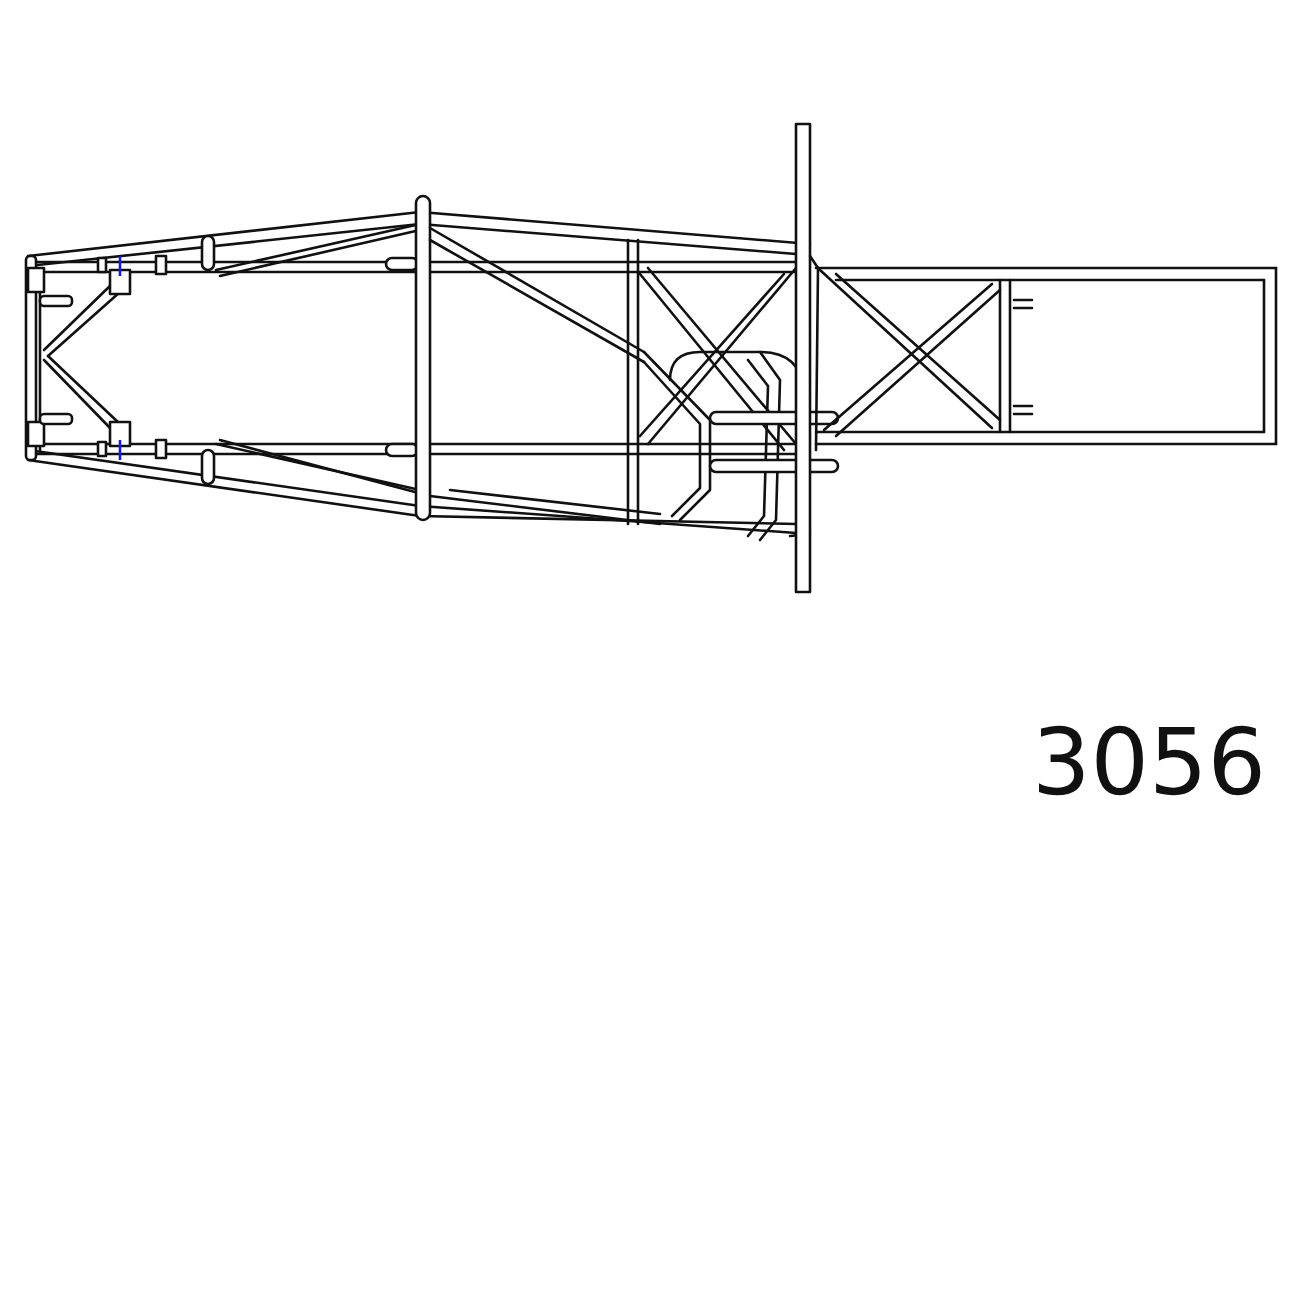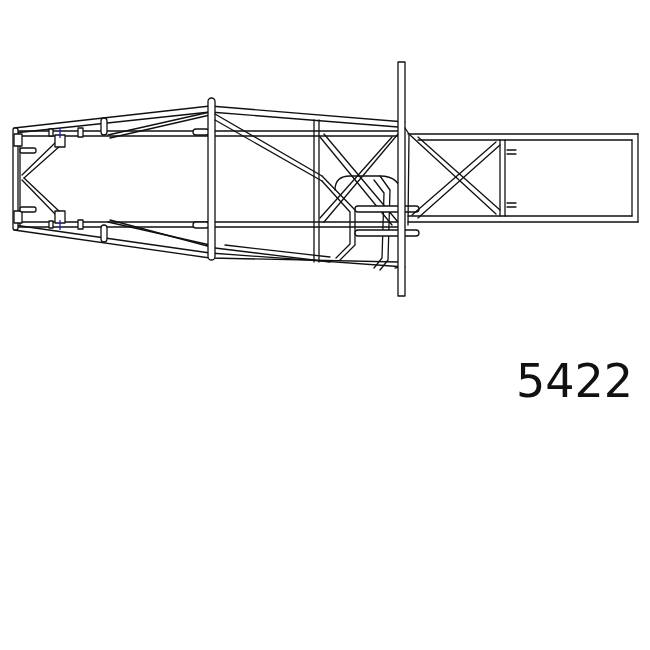--- a/index.html
+++ b/index.html
@@ -203,16 +203,16 @@
       <path class="blue" d="M502 541 L514 541 Q516 543 514 545 L502 545">
       <circle class="blue" cx="484" cy="516" r="1.3">
       <circle class="blue" cx="488" cy="519" r="1.3">
       <circle class="blue" cx="486" cy="546" r="1.3">
       <circle class="blue" cx="488" cy="550" r="1.3">
       <circle class="blue" cx="490" cy="554" r="1.3">
     </circle></circle></circle></circle></circle></path></rect></circle></path></g>
   </path></rect></circle></path></path></circle></path></path></circle></circle></path></path></path></path></path></path></path></path></circle></circle></path></path></path></path></path></path></path></path></path></rect></path></path></path></path></path></path></path></path></path></path></path></path></path></path></circle></circle></g>
 
 
-<div class="label-num">5422</div>
+<div class="label-num">3056</div>
 
 
 
 
 </body></html>

